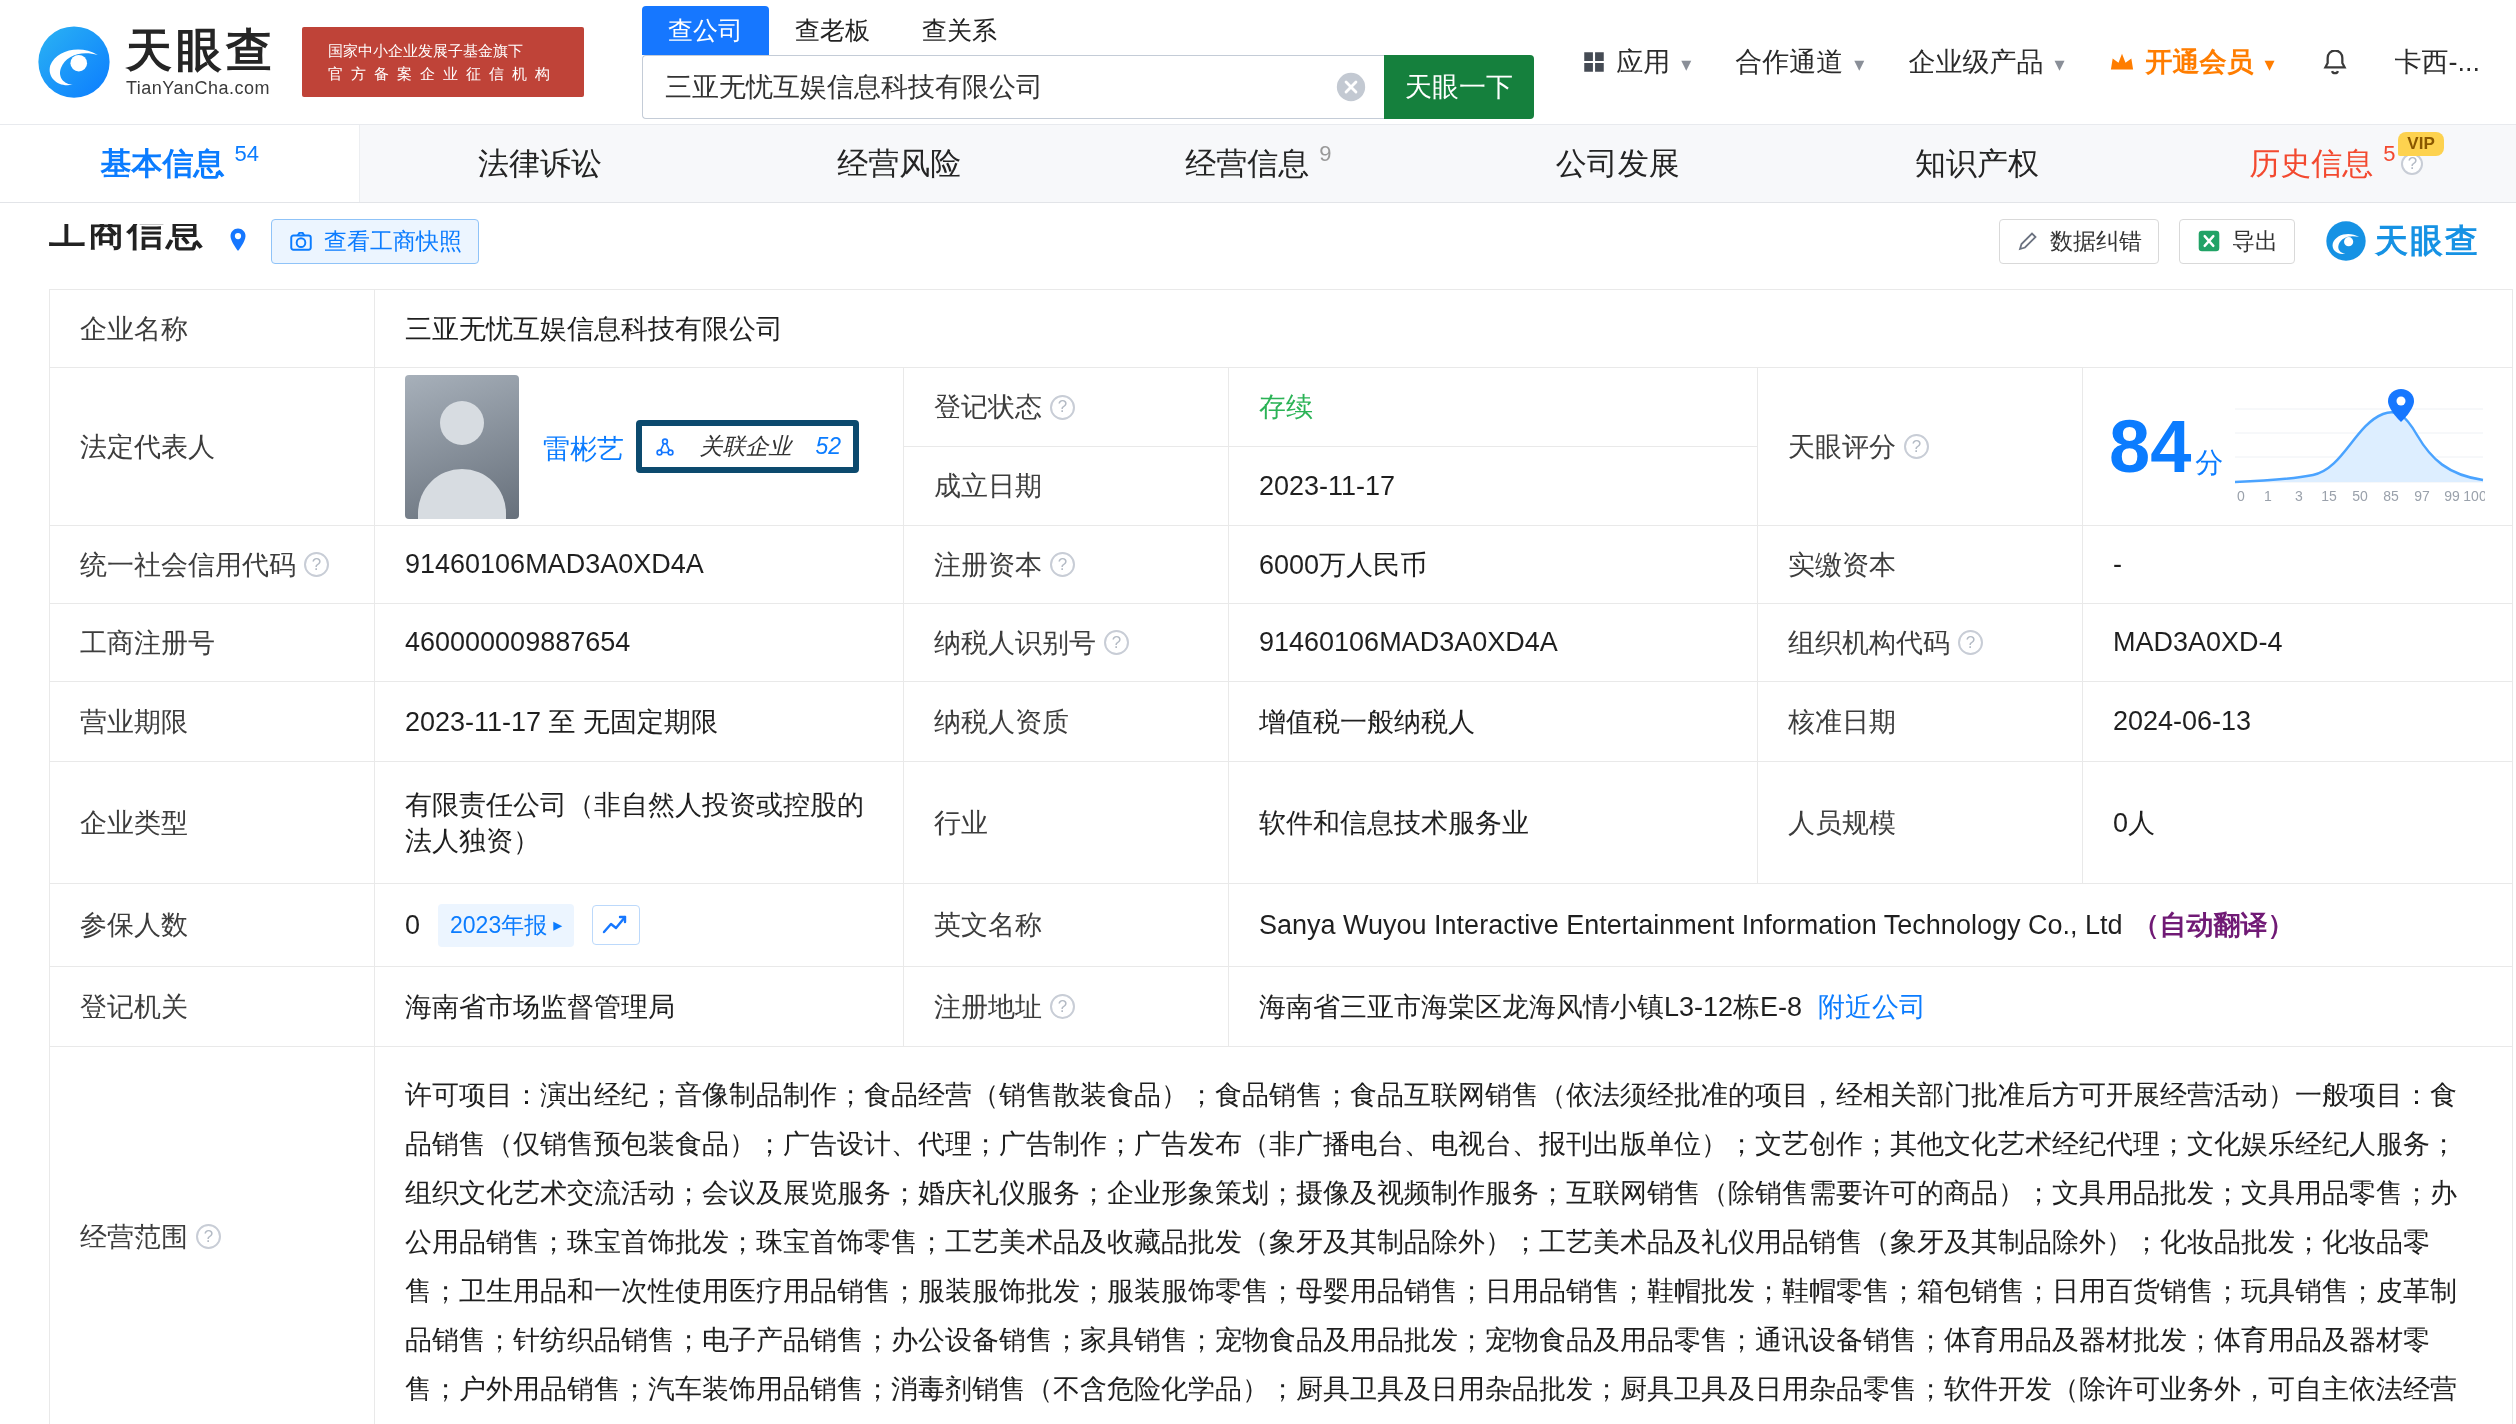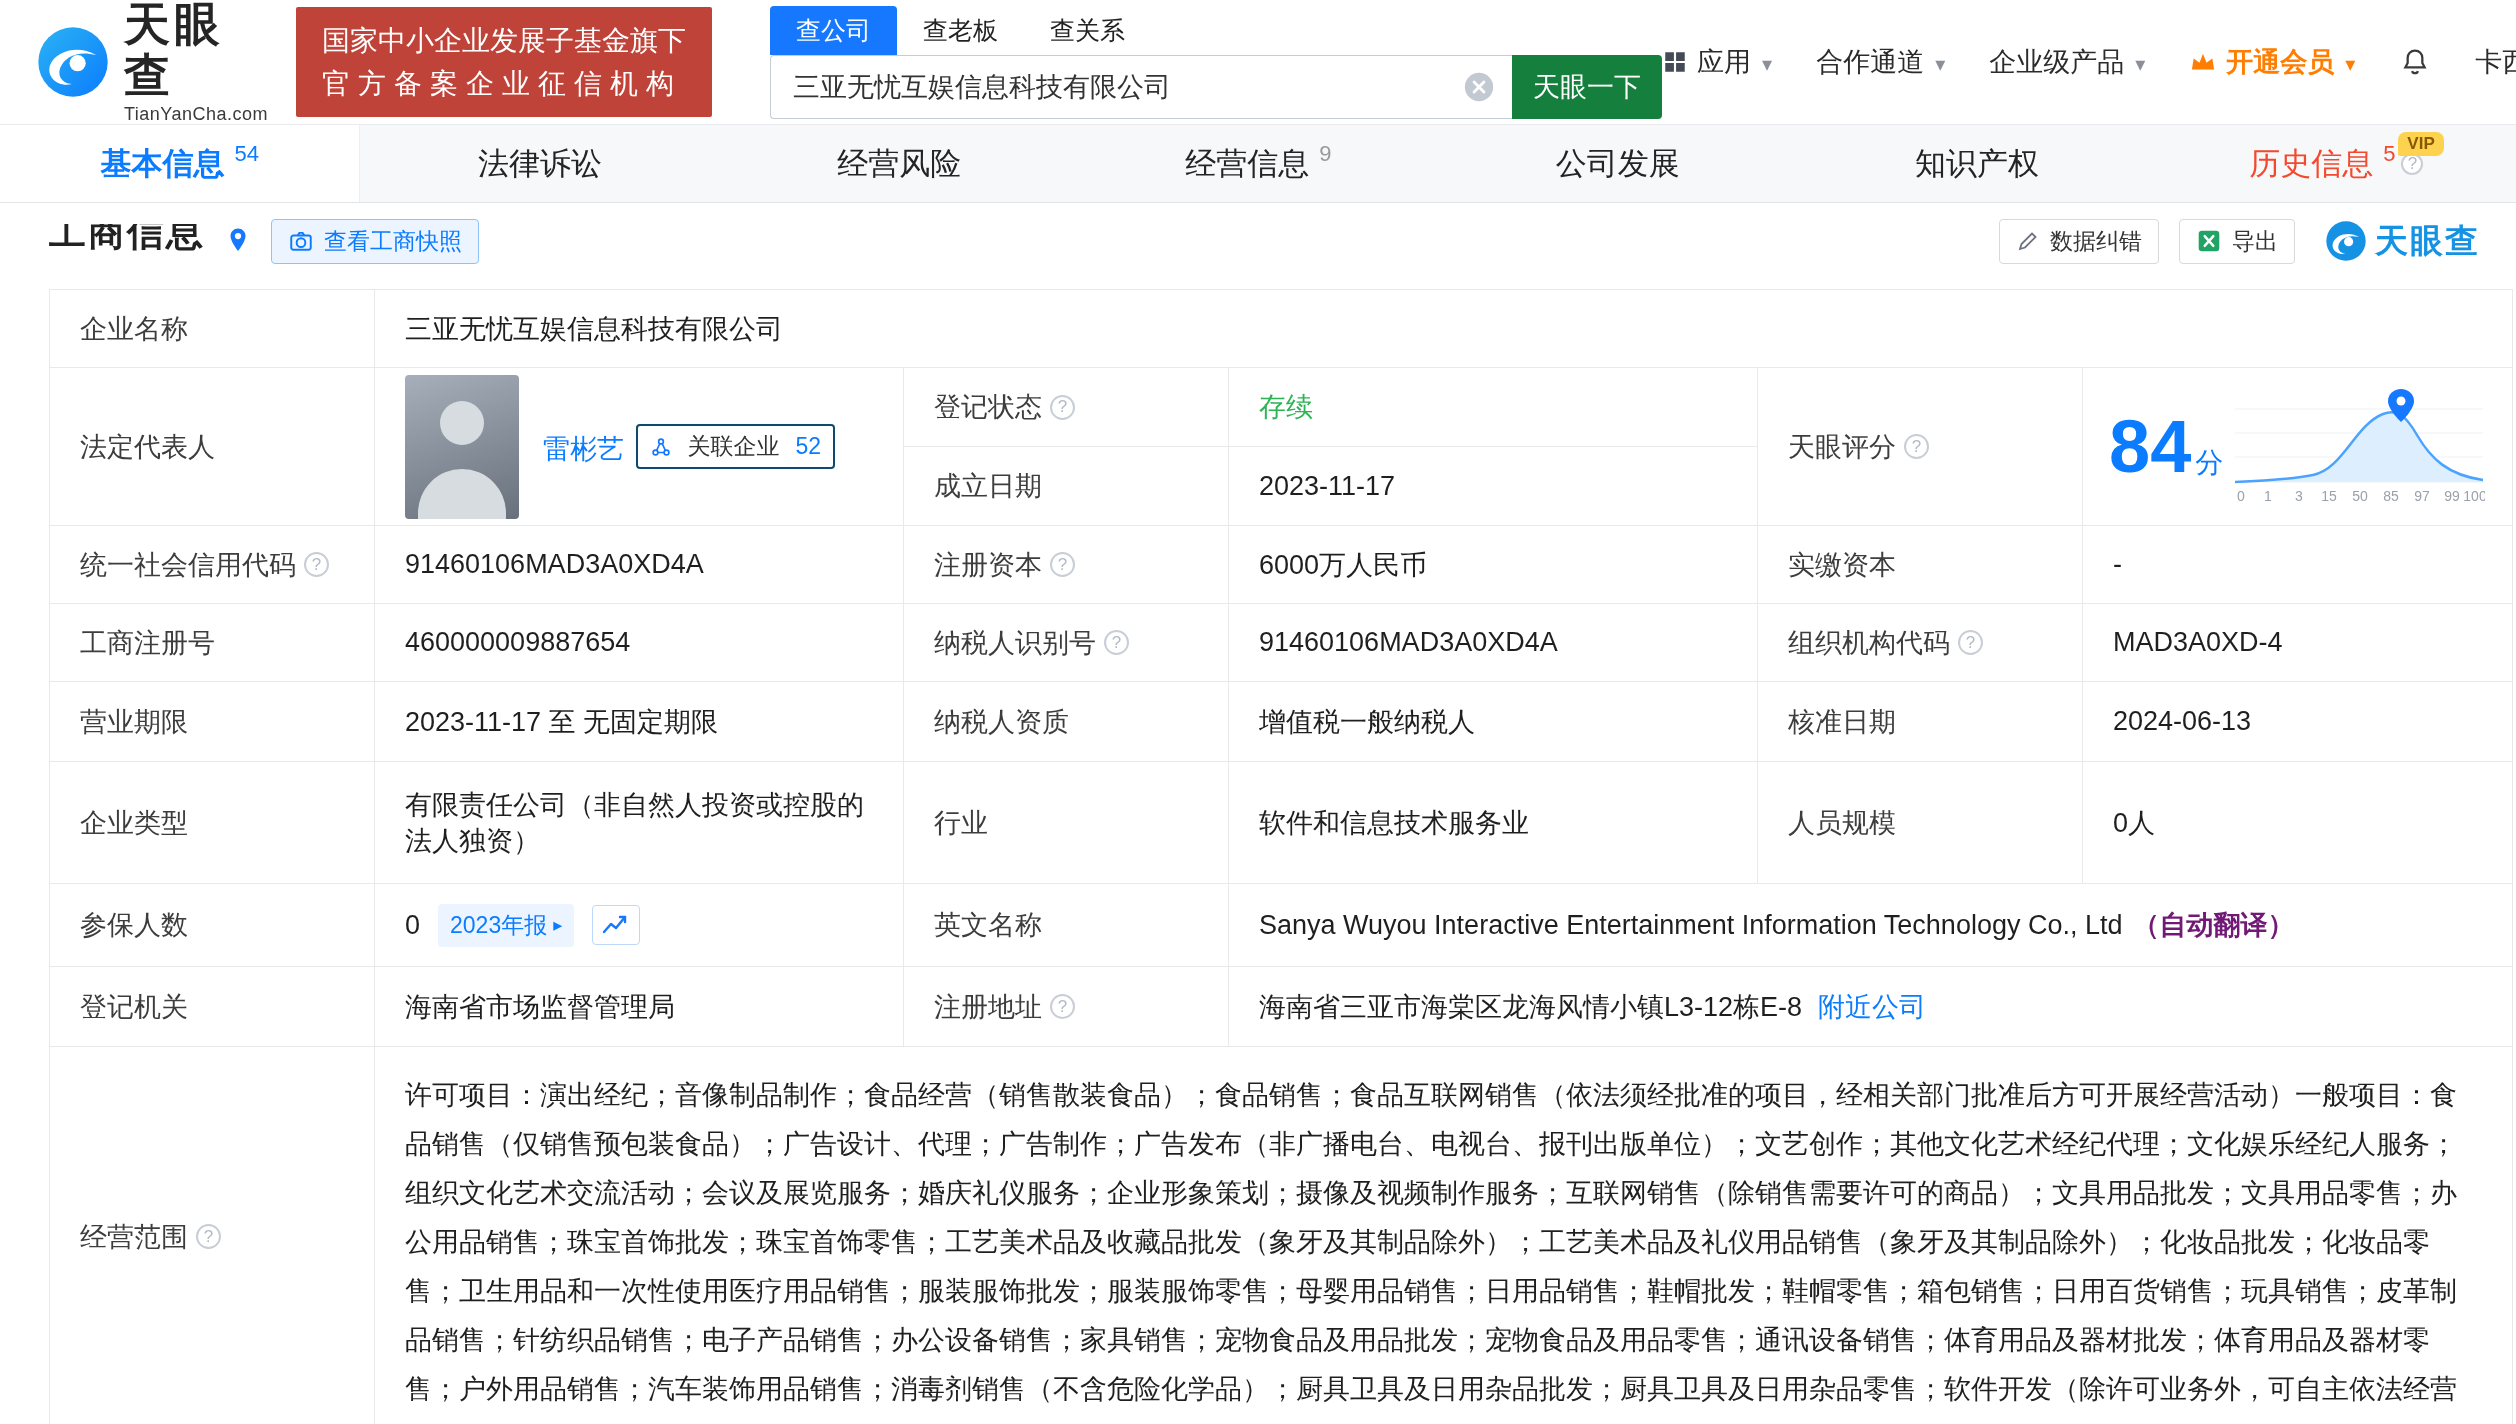--- a/index.html
+++ b/index.html
@@ -4,21 +4,21 @@
 <style>
   * { box-sizing: border-box; margin: 0; padding: 0; }
   html,body { width: 2516px; height: 1424px; overflow: hidden; background:#fff;
     font-family: "Liberation Sans", "DejaVu Sans", sans-serif; color:#333; }
 
   
   .header { display:flex; align-items:center; height:124px; padding:0 36px; background:#fff; }
   .logo { display:flex; align-items:center; gap:14px; cursor:pointer; }
   .logo-cn { font-size:46px; font-weight:bold; color:#252525; letter-spacing:4px; line-height:1.1; }
   .logo-en { font-size:18px; color:#3a3a3a; margin-top:3px; letter-spacing:.5px; }
-  .gov-badge { margin-left:26px; background:#bf4338; color:#fff; padding:12px 26px; font-size:28px; line-height:1.55; border-radius:2px; white-space:nowrap; }
+  .gov-badge { margin-left:26px; background:#bf4338; color:#fff; padding:12px 26px; font-size:15px; line-height:1.55; border-radius:2px; white-space:nowrap; }
   .gov-badge .l2 { letter-spacing:8px; }
 
   .search-block { margin-left:58px; }
   .search-tabs { display:flex; align-items:flex-end; }
   .stab { font-size:25px; color:#222; padding:8px 26px; cursor:pointer; }
   .stab.active { background:#1677ff; color:#fff; border-radius:4px 4px 0 0; }
   .search-row { display:flex; }
   .search-input-wrap { position:relative; width:742px; height:64px; border:1px solid #c4ccd7; border-right:none; border-radius:4px 0 0 4px; background:#fff; display:flex; align-items:center; }
   .search-input { border:none; outline:none; width:100%; height:100%; font-size:27px; color:#333; padding:0 64px 0 22px; background:transparent; font-family:inherit; }
   .clear-icon { position:absolute; right:16px; top:50%; transform:translateY(-50%); width:34px; height:34px; cursor:pointer; }
@@ -66,21 +66,21 @@
   .cell.value { color:#1f1f1f; }
   .span5 { grid-column:span 5; }
   .span3 { grid-column:span 3; }
   .rspan2 { grid-row:span 2; }
 
   .rep-cell { gap:24px; }
   .rep-photo { width:114px; height:144px; border-radius:4px; background:linear-gradient(160deg,#a7b0ba,#67707b); position:relative; overflow:hidden; flex:0 0 auto; cursor:pointer; }
   .rep-photo::before { content:""; position:absolute; top:26px; left:50%; transform:translateX(-50%); width:44px; height:44px; border-radius:50%; background:#d7dce1; }
   .rep-photo::after { content:""; position:absolute; bottom:-12px; left:50%; transform:translateX(-50%); width:88px; height:62px; border-radius:44px 44px 0 0; background:#d7dce1; }
   .rep-name { color:#0b7cff; cursor:pointer; }
-  .rep-badge { display:inline-flex; align-items:center; gap:16px; border:2px solid #0c4a6e; border-radius:4px; padding:5px 12px; font-size:23px; color:#333; margin-left:4px; cursor:pointer; background:#fff; }
+  .rep-badge { display:inline-flex; align-items:center; gap:24px; border:6px solid #0c4a6e; border-radius:4px; padding:5px 12px; font-size:23px; color:#333; margin-left:4px; cursor:pointer; background:#fff;font-style:italic; }
   .rep-badge .cnt { color:#0b7cff; }
 
   .status-ok { color:#2bb356; font-weight:500; }
 
   .score-cell { padding:0 12px 0 26px; }
   .score-wrap { display:flex; align-items:baseline; cursor:pointer; }
   .score-num { font-size:74px; font-weight:bold; color:#0b7cff; line-height:1; }
   .score-unit { font-size:28px; color:#0b7cff; margin-left:4px; }
   .score-chart { margin-left:10px; flex:0 0 auto; }
 

